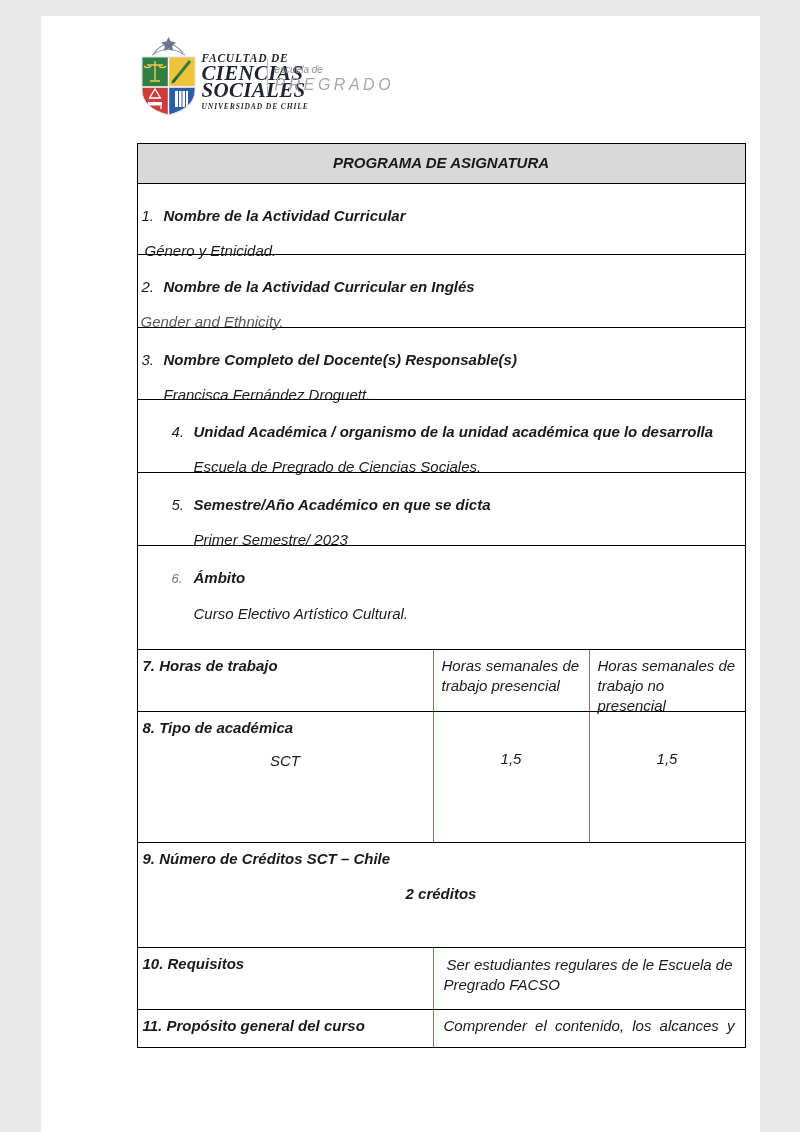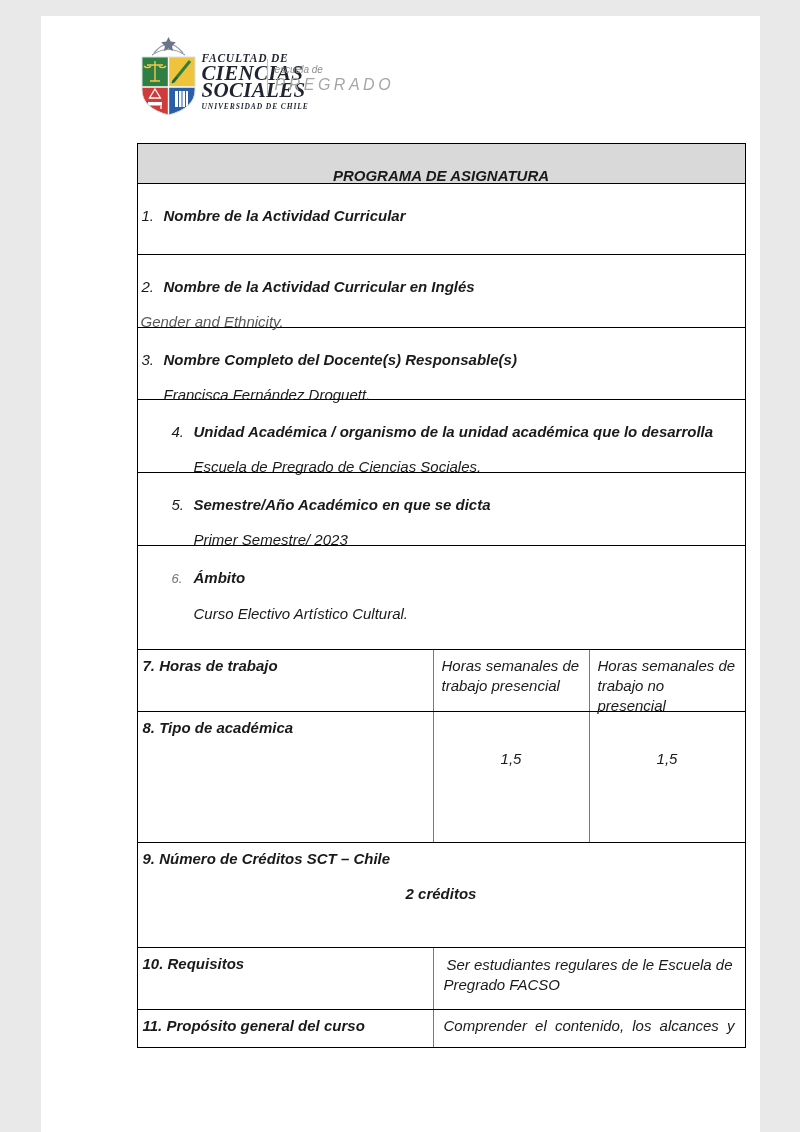--- a/index.html
+++ b/index.html
@@ -35,21 +35,21 @@
   }
   .t-row{box-sizing:border-box;border-bottom:1px solid #000;position:relative;}
   .t-row:last-child{border-bottom:none;}
   .t-row.cols{display:flex;align-items:stretch;}
   .cell{box-sizing:border-box;border-right:1px solid #3b82f6;}
   .cell:last-child{border-right:none;}
 
   .header-row{
     height:40px;background:var(--header-bg,#d9d9d9);
     text-align:center;font-weight:bold;
-    padding-top:22px;
+    padding-top:9px;
   }
 
   .label-line{padding-top:22px;white-space:nowrap;}
   .num{display:inline-block;width:22px;margin-left:4px;}
   .num-wide{display:inline-block;width:22px;margin-left:34px;}
   .num-light{font-size:13px;color:#737373;}
   .lbl{font-weight:bold;}
   .value{margin-top:15px;}
   .ind-7{margin-left:7px;}
   .ind-3{margin-left:3px;}
@@ -144,20 +144,21 @@
   <div class="doc-table">
 
     <div class="t-row header-row">
       <span>PROGRAMA DE ASIGNATURA</span>
     </div>
 
     <div class="t-row h-r1">
       <div class="label-line">
         <span class="num">1.</span><span class="lbl">Nombre de la Actividad Curricular</span>
       </div>
+      <div class="value ind-7">Género y Etnicidad.</div>
     </div>
 
     <div class="t-row h-r2">
       <div class="label-line">
         <span class="num">2.</span><span class="lbl">Nombre de la Actividad Curricular en Inglés</span>
       </div>
       <div class="value ind-3 gray-val">Gender and Ethnicity.</div>
     </div>
 
     <div class="t-row h-r3">
@@ -196,20 +197,21 @@
       <div class="cell c2 cell-pad">Horas semanales de trabajo presencial</div>
       <div class="cell c3 cell-pad">Horas semanales de trabajo no presencial</div>
     </div>
 
     <div class="t-row cols h-r8">
       <div class="cell c1">
         <div class="small-pad-label">
           <span>8.</span>
           <span>Tipo de académica</span>
         </div>
+        <div class="sct">SCT</div>
       </div>
       <div class="cell c2 num-val">1,5</div>
       <div class="cell c3 num-val">1,5</div>
     </div>
 
     <div class="t-row h-r9">
       <div class="small-pad-label">
         <span>9.</span>
         <span>Número de Créditos SCT – Chile</span>
       </div>

